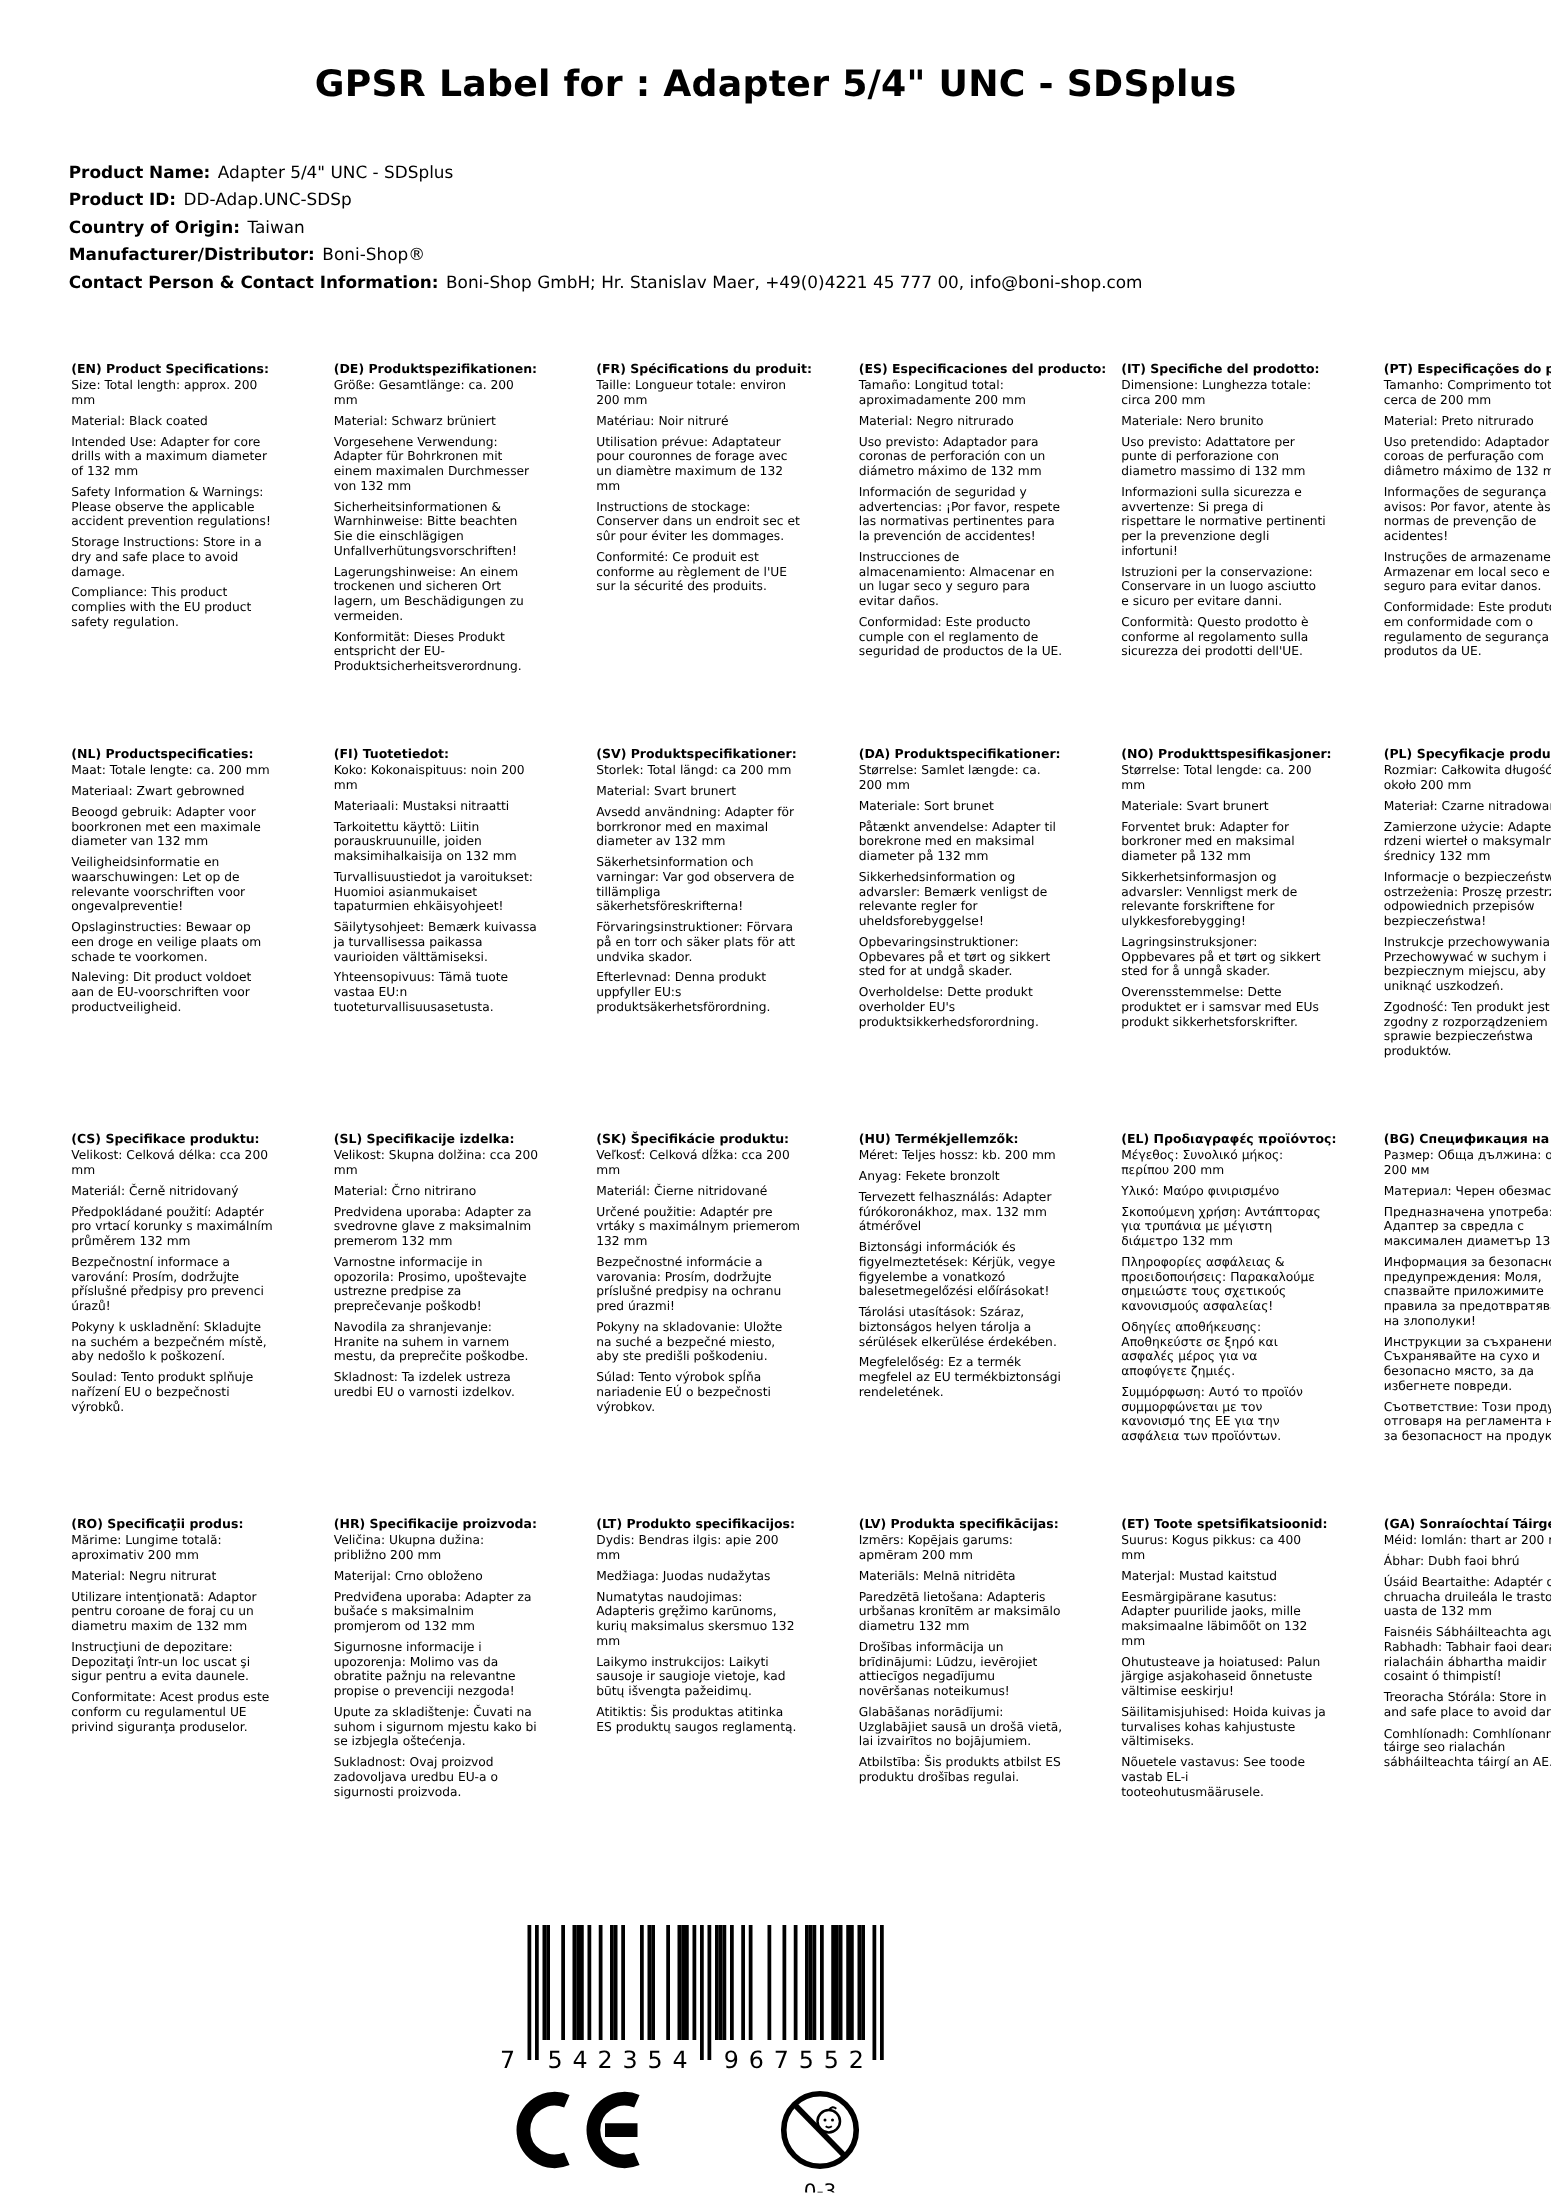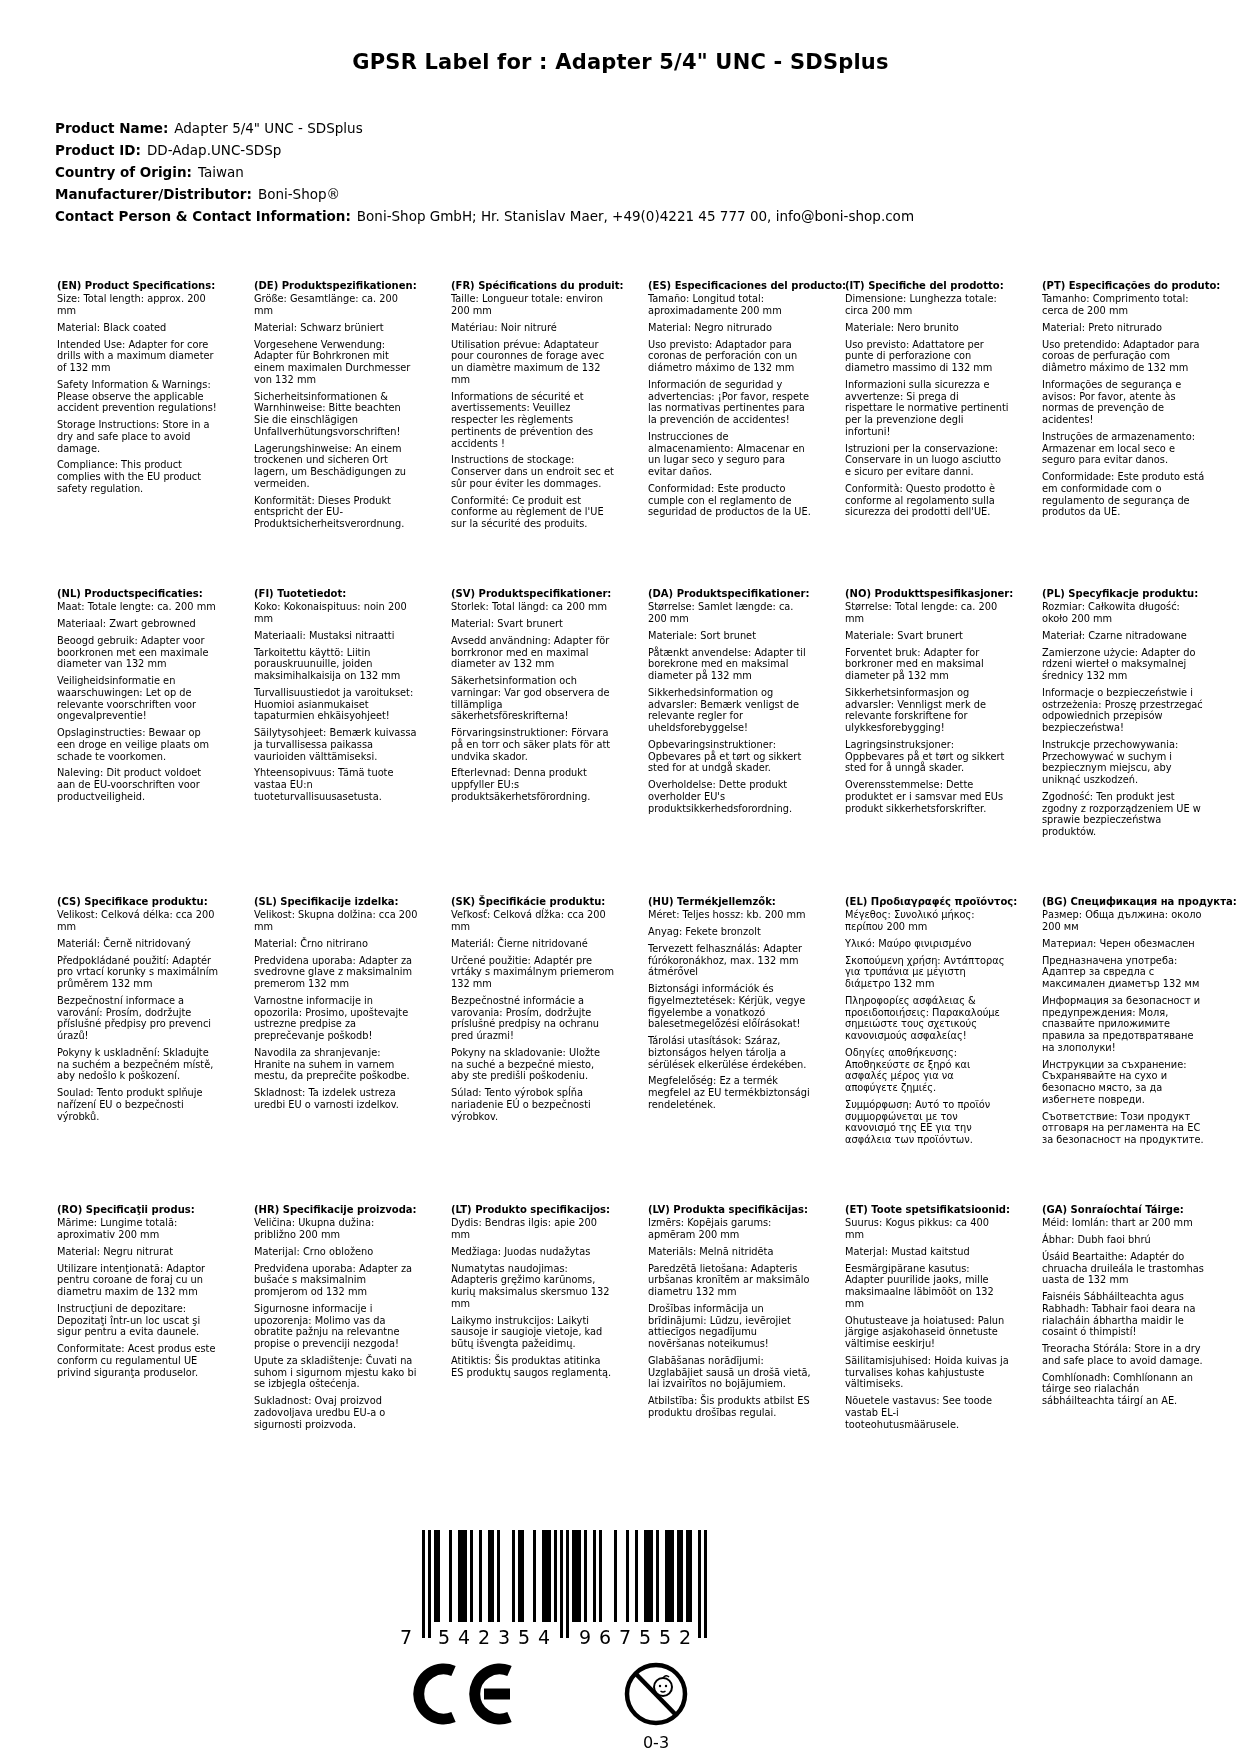--- a/index.html
+++ b/index.html
@@ -2,29 +2,29 @@
 <html><head>
 <meta charset="utf-8">
 <style>
   * { margin:0; padding:0; box-sizing:border-box; }
   html, body { background:#ffffff; }
   body {
     width:1241px; height:1754px;
     font-family:"DejaVu Sans", sans-serif;
     color:#000; position:relative; overflow:hidden;
   }
-  .title { margin-top:50px; text-align:center; font-size:21px; font-weight:bold; letter-spacing:0.2px; }
+  .title { margin-top:50px; text-align:center; font-size:29px; font-weight:bold; letter-spacing:0.2px; }
   .product-info { margin:46px 0 0 55px; font-size:13.5px; line-height:1.25; }
   .info-line { margin-bottom:5px; }
   .info-label { font-weight:bold; margin-right:6px;text-align:right; }
   .spec-grid {
     margin:56px 0 0 57px;
     display:grid;
     grid-template-columns:repeat(6, 164px);
-    column-gap:33px;
+    column-gap:46px;
     grid-auto-rows:308px;
   }
   .spec-block { font-size:9.8px; line-height:1.2; overflow:visible; }
   .spec-header { font-weight:bold; font-size:10px; white-space:nowrap; margin-bottom:1px; }
   .spec-par { margin-bottom:5px; }
   .bottom-zone { margin:14px 0 0 392px; width:480px; }
   .barcode-wrap { display:block; }
   .marks-row { display:flex; align-items:flex-start; gap:96px; margin:6px 0 0 18px; }
   svg text { font-family:"DejaVu Sans", sans-serif; }
 </style>
@@ -74,21 +74,20 @@
       <p class="spec-par">Sicherheitsinformationen &amp; Warnhinweise: Bitte beachten Sie die einschlägigen Unfallverhütungsvorschriften!</p>
       <p class="spec-par">Lagerungshinweise: An einem trockenen und sicheren Ort lagern, um Beschädigungen zu vermeiden.</p>
       <p class="spec-par">Konformität: Dieses Produkt entspricht der EU-Produktsicherheitsverordnung.</p>
     </div>
 
   <div class="spec-block">
     <div class="spec-header">(FR) Spécifications du produit:</div>
   <p class="spec-par">Taille: Longueur totale: environ 200 mm</p>
       <p class="spec-par">Matériau: Noir nitruré</p>
       <p class="spec-par">Utilisation prévue: Adaptateur pour couronnes de forage avec un diamètre maximum de 132 mm</p>
-      <p class="spec-par">Informations de sécurité et avertissements: Veuillez respecter les règlements pertinents de prévention des accidents !</p>
       <p class="spec-par">Instructions de stockage: Conserver dans un endroit sec et sûr pour éviter les dommages.</p>
       <p class="spec-par">Conformité: Ce produit est conforme au règlement de l'UE sur la sécurité des produits.</p>
     </div>
 
   <div class="spec-block">
     <div class="spec-header">(ES) Especificaciones del producto:</div>
   <p class="spec-par">Tamaño: Longitud total: aproximadamente 200 mm</p>
       <p class="spec-par">Material: Negro nitrurado</p>
       <p class="spec-par">Uso previsto: Adaptador para coronas de perforación con un diámetro máximo de 132 mm</p>
       <p class="spec-par">Información de seguridad y advertencias: ¡Por favor, respete las normativas pertinentes para la prevención de accidentes!</p>

